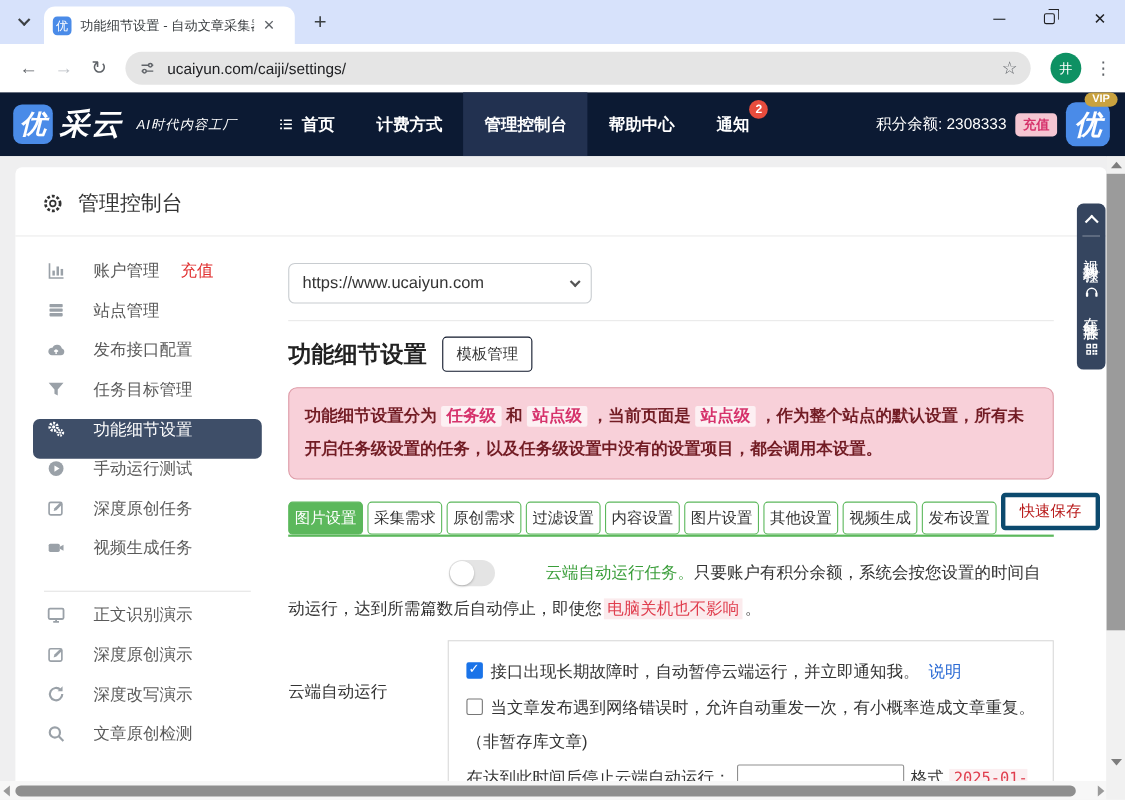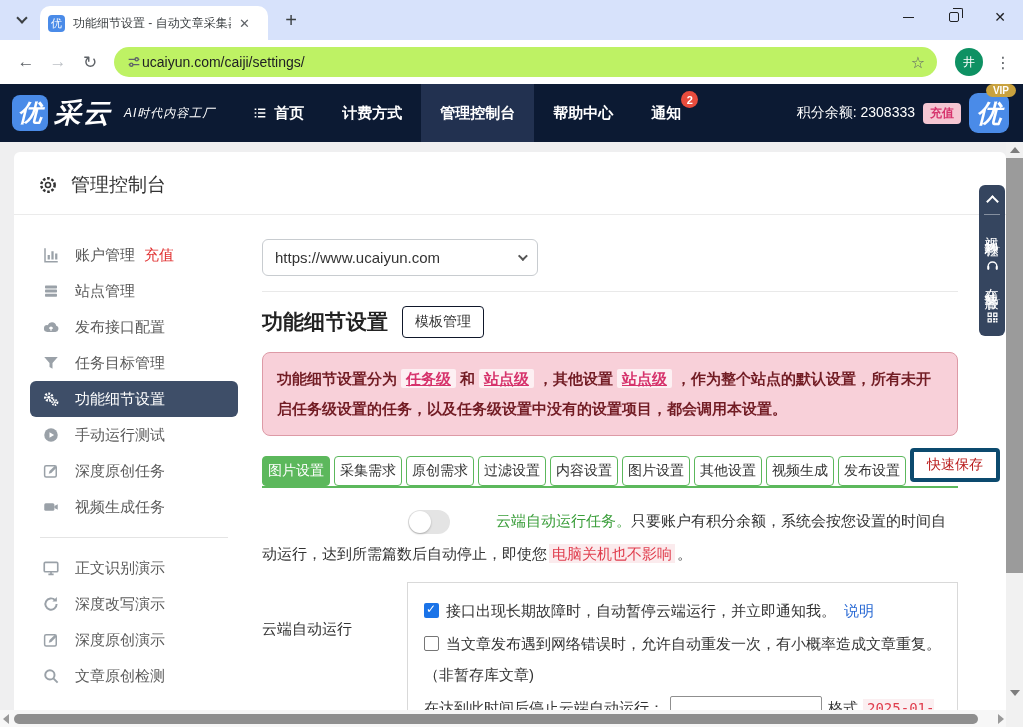--- a/index.html
+++ b/index.html
@@ -19,21 +19,21 @@
   .newtab { color:#3c4043; font-size:20px; margin:0 0 8px 10px; width:26px; text-align:center; }
   .wincontrols { margin-left:auto; display:flex; align-items:center; align-self:flex-start; height:34px; }
   .winbtn { width:46px; height:34px; display:flex; align-items:center; justify-content:center; color:#202124; font-size:14px; }
   .min-glyph { display:inline-block; width:11px; border-top:1.5px solid #202124; }
   .restore-glyph { width:10px; height:10px; border:1.5px solid #202124; border-radius:2px; position:relative; display:inline-block; }
   .restore-glyph::before { content:""; position:absolute; top:-5px; left:3px; width:9px; height:9px; border-top:1.5px solid #202124; border-right:1.5px solid #202124; border-radius:0 2px 0 0; }
 
   .toolbar { position:absolute; top:40px; left:0; width:1023px; height:44px; background:#fff; display:flex; align-items:center; padding:0 10px; }
   .navbtn { width:32px; height:32px; display:flex; align-items:center; justify-content:center; font-size:17px; color:#5f6368; border-radius:50%; }
   .navbtn.disabled { color:#bdc1c6; }
-  .omnibox { flex:1; height:30px; background:#bef264; border-radius:15px; margin:0 8px; display:flex; align-items:center; padding:0 12px; }
+  .omnibox { flex:1; height:30px; background:#e5e5e5; border-radius:15px; margin:0 8px; display:flex; align-items:center; padding:0 12px; gap:10px; }
   .url { font-size:14px; color:#202124; flex:1; }
   .star { font-size:16px; color:#5f6368; }
   .profile { width:28px; height:28px; border-radius:50%; background:#0e9163; color:#fff; font-size:12px; display:flex; align-items:center; justify-content:center; margin:0 10px; }
   .dots { font-size:16px; color:#5f6368; width:20px; text-align:center; }
 
   
   .navbar { position:absolute; top:84px; left:0; width:1023px; height:58px; background:#0c1a33; display:flex; align-items:center; color:#fff; }
   .logo { display:flex; align-items:center; gap:6px; padding-left:12px; flex:none; }
   .logo-badge { width:36px; height:36px; background:#4a8be8; border-radius:8px; color:#fff; font-size:24px; font-weight:bold; display:flex; align-items:center; justify-content:center; font-style:italic; }
   .logo-name { font-size:27px; font-weight:bold; font-style:italic; letter-spacing:2px; }
@@ -50,36 +50,36 @@
   .vip { position:absolute; top:-9px; right:-7px; background:#c9a23f; color:#fff; font-size:10px; font-weight:bold; border-radius:8px; padding:1px 7px; }
 
   
   .content { position:absolute; top:142px; left:0; width:1006px; height:568px; background:#efeff0; overflow:hidden; }
   .card { position:absolute; left:14px; top:10px; width:992px; height:600px; background:#fff; border-radius:6px 6px 0 0; }
   .card-header { display:flex; align-items:center; gap:13px; padding:20px 24px 16px 24px; border-bottom:1px solid #ebebeb; color:#333; }
   .card-header .title { font-size:19px; }
   .card-body { display:flex; }
 
   .sidebar { flex:0 0 232px; padding:22px 8px 0 16px; }
-  .side-item { height:36px; display:flex; align-items:center; gap:15px; padding:0 12px; font-size:15px; color:#5a5a5a; border-radius:6px; white-space:nowrap; }
+  .side-item { height:36px; display:flex; gap:25px; padding:0 12px; font-size:15px; color:#5a5a5a; border-radius:6px; white-space:nowrap; }
   .side-item .ico { color:#9aa1a8; width:18px; height:18px; flex:none; }
   .side-item.active { background:#3e4e68; color:#fff; }
   .side-item.active .ico { color:#fff; }
   .side-extra { color:#e02f2f; }
   .side-div { border-top:1px solid #e4e4e4; margin:12px 10px; }
 
   .main { flex:1; padding:24px 48px 0 16px; min-width:0; }
   .select { width:276px; height:37px; border:1px solid #c8ccd0; border-radius:6px; display:flex; align-items:center; padding:0 12px; font-size:15px; color:#333; position:relative; background:#fff; }
   .select .chev2 { position:absolute; right:12px; width:7px; height:7px; border-right:2px solid #555; border-bottom:2px solid #555; transform:rotate(45deg) translateY(-2px); }
   .main-div { border-top:1px solid #e9e9e9; margin:15px 0 14px 0; }
   .head-row { display:flex; align-items:center; gap:14px; }
   .head-row h2 { font-size:21px; color:#222; font-weight:bold; }
   .btn-outline { background:#fff; border:1px solid #0f172a; border-radius:4px; font-size:14px; color:#333; padding:6px 12px; white-space:nowrap; }
   .notice { margin-top:14px; background:#f8d0d9; border:1px solid #dd9aa6; border-radius:8px; padding:11px 14px; font-size:15px; font-weight:600; color:#721c24; line-height:30px; }
-  .notice .chip { background:#fdf0f3; color:#d6336c; padding:1px 5px; border-radius:2px; margin:0 4px;text-decoration:underline; }
+  .notice .chip { background:#fdf0f3; color:#d6336c; padding:1px 5px; border-radius:2px; margin:0 4px; }
 
   .tabs-row { margin-top:12px; display:flex; align-items:flex-end; gap:4px; border-bottom:2px solid #5cb85c; }
   .s-tab { border:1px solid #5cb85c; border-radius:4px; font-size:14px; color:#333; padding:5px 5px; white-space:nowrap; background:#fff; }
   .s-tab.active { background:#5cb85c; color:#fff; }
   .quick-save { margin-left:auto; margin-bottom:4px; border:4px solid #0c4a6e; border-radius:4px; background:#fff; font-size:14px; color:#b91c1c; padding:4px 13px; white-space:nowrap;text-align:center; }
 
   .toggle-para { margin-top:16px; font-size:15px; color:#333; line-height:33px; }
   .switch { display:inline-block; width:42px; height:24px; border-radius:12px; background:#e4e4e4; position:relative; vertical-align:middle; margin:0 46px 0 146px; }
   .switch .knob { position:absolute; left:1px; top:1px; width:22px; height:22px; border-radius:50%; background:#fff; box-shadow:0 1px 2px rgba(0,0,0,.25); }
   .green-lead { color:#3a9e3a;text-align:right; }
@@ -331,50 +331,50 @@
         </div>
         <div class="side-div"></div>
         <div class="side-item">
           <svg class="ico">
               <use href="#i-monitor"></use>
             </svg>
           <span>正文识别演示</span>
         </div>
         <div class="side-item">
           <svg class="ico">
+              <use href="#i-pen"></use>
+            </svg>
+          <span>深度原创演示</span>
+        </div>
+        <div class="side-item">
+          <svg class="ico">
               <use href="#i-refresh"></use>
             </svg>
           <span>深度改写演示</span>
-        </div>
-        <div class="side-item">
-          <svg class="ico">
-              <use href="#i-pen"></use>
-            </svg>
-          <span>深度原创演示</span>
         </div>
         <div class="side-item">
           <svg class="ico">
               <use href="#i-search"></use>
             </svg>
           <span>文章原创检测</span>
         </div>
       </div>
 
       <div class="main">
         <div class="select">
           <span>https://www.ucaiyun.com</span>
           <span class="chev2"></span>
         </div>
         <div class="main-div"></div>
         <div class="head-row">
           <h2>功能细节设置</h2>
           <button class="btn-outline">模板管理</button>
         </div>
         <div class="notice">
-          <span>功能细节设置分为</span><span class="chip">任务级</span><span>和</span><span class="chip">站点级</span><span>，其他设置</span><span class="chip">站点级</span><span>，作为整个站点的默认设置，所有未开启任务级设置的任务，以及任务级设置中没有的设置项目，都会调用本设置。</span>
+          <span>功能细节设置分为</span><span class="chip">任务级</span><span>和</span><span class="chip">站点级</span><span>，当前页面是</span><span class="chip">站点级</span><span>，作为整个站点的默认设置，所有未开启任务级设置的任务，以及任务级设置中没有的设置项目，都会调用本设置。</span>
         </div>
         <div class="tabs-row">
           <span class="s-tab active">图片设置</span>
           <span class="s-tab">采集需求</span>
           <span class="s-tab">原创需求</span>
           <span class="s-tab">过滤设置</span>
           <span class="s-tab">内容设置</span>
           <span class="s-tab">图片设置</span>
           <span class="s-tab">其他设置</span>
           <span class="s-tab">视频生成</span>

